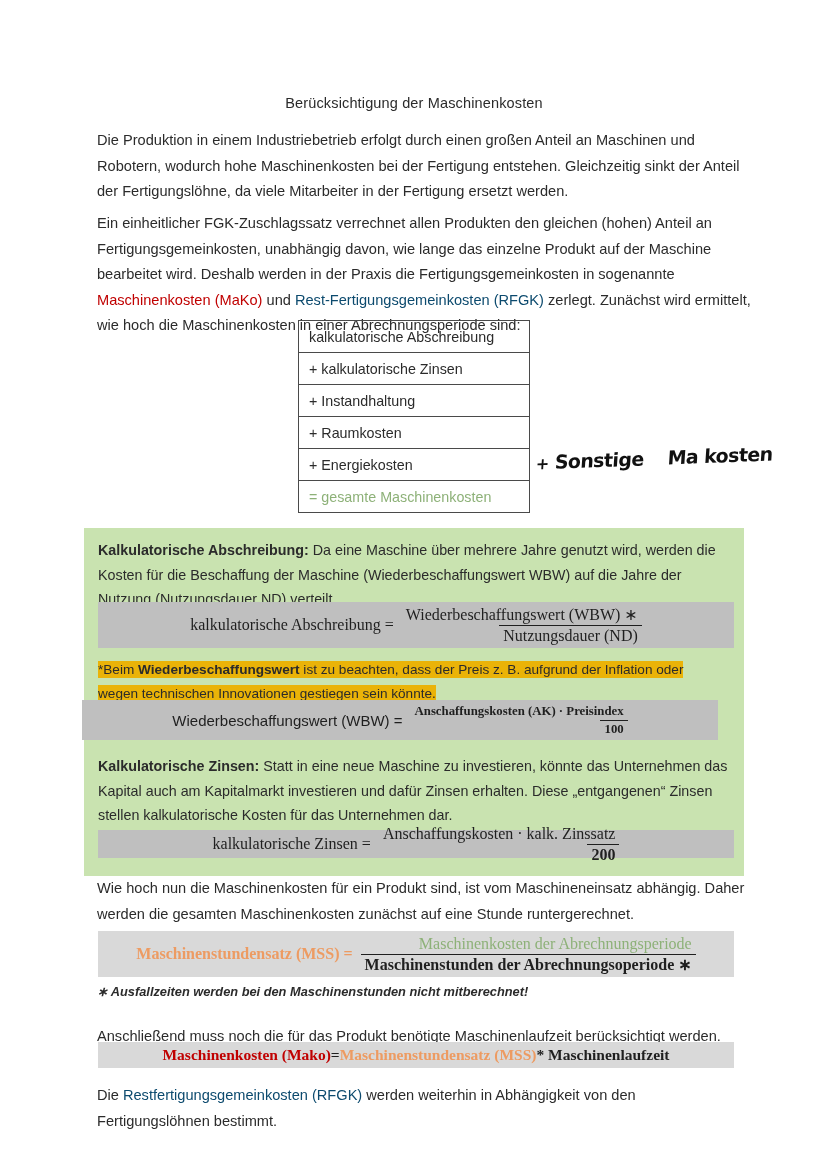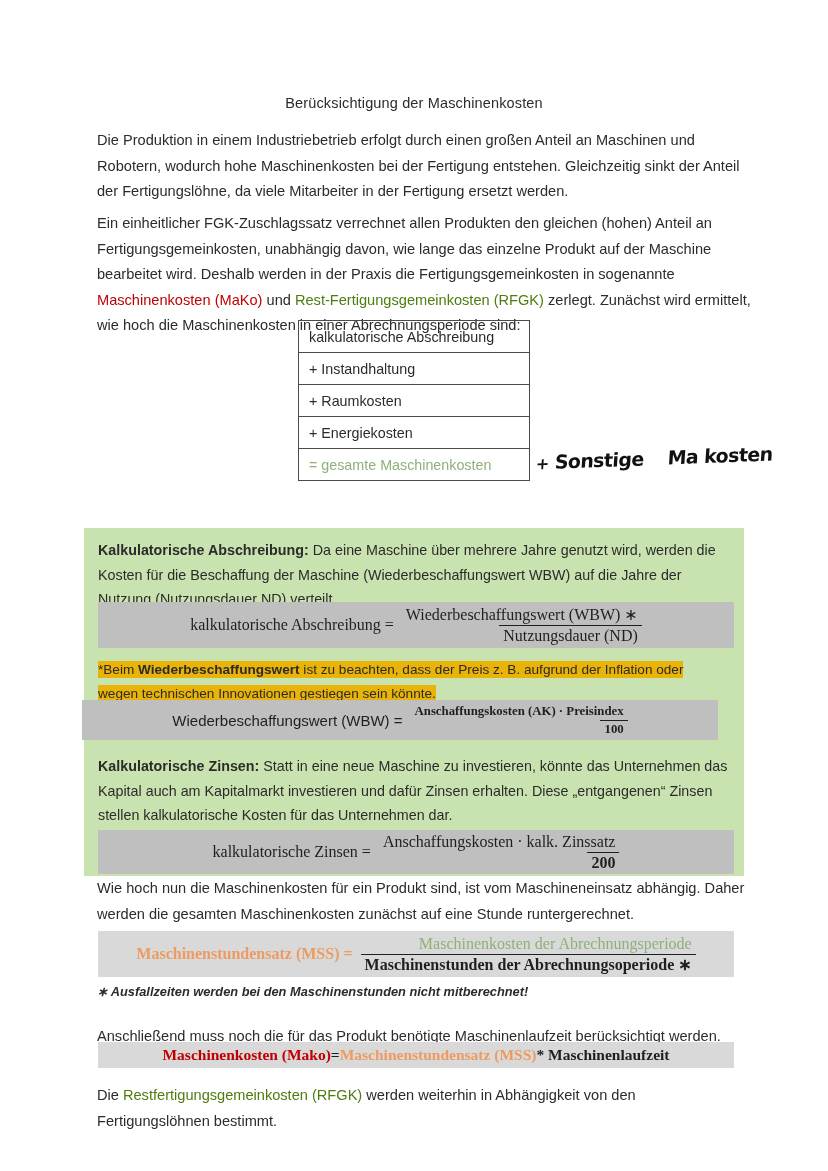--- a/index.html
+++ b/index.html
@@ -42,21 +42,21 @@
     color: #2b2b2b;
   }
 
   .p1 { top: 128px; }
   .p2 { top: 211px; }
   .p-wiehoch { top: 876px; }
   .p-anschliessend { top: 1024px; }
   .p-rest { top: 1083px; }
 
   .red { color: #c00000; }
-  .blue { color: #4d7c0f; }
+  .blue { color: #0c4a6e; }
   .orange { color: #ed9b62; }
 
   
   .cost-table {
     position: absolute;
     left: 298px;
     top: 320px;
     width: 232px;
     border: 1.3px solid #4a4a4a;
     border-bottom: none;
@@ -130,21 +130,21 @@
     position: absolute;
     background: #bfbfbf;
     display: flex;
     align-items: center;
     justify-content: center;
     font-family: "Liberation Serif", serif;
     color: #1f1f1f;
   }
   .fbox.f1 { left: 98px;  top: 602px; width: 636px; height: 46px; }
   .fbox.f2 { left: 82px;  top: 700px; width: 636px; height: 40px; }
-  .fbox.f3 { left: 98px;  top: 830px; width: 636px; height: 44px; }
+  .fbox.f3 { left: 98px;  top: 830px; width: 636px; height: 28px; }
   .fbox.f4 {
     left: 98px; top: 931px; width: 636px; height: 46px;
     background: #d9d9d9;
   }
   .fbox.f5 {
     left: 98px; top: 1042px; width: 636px; height: 26px;
     background: #d9d9d9;
     font-family: "Liberation Serif", serif;
     font-weight: bold;
     font-size: 15.5px;
@@ -201,20 +201,21 @@
   <div class="para p1">
     <span>Die Produktion in einem Industriebetrieb erfolgt durch einen großen Anteil an Maschinen und Robotern, wodurch hohe Maschinenkosten bei der Fertigung entstehen. Gleichzeitig sinkt der Anteil der Fertigungslöhne, da viele Mitarbeiter in der Fertigung ersetzt werden.</span>
   </div>
 
   <div class="para p2">
     <span>Ein einheitlicher FGK-Zuschlagssatz verrechnet allen Produkten den gleichen (hohen) Anteil an Fertigungsgemeinkosten, unabhängig davon, wie lange das einzelne Produkt auf der Maschine bearbeitet wird. Deshalb werden in der Praxis die Fertigungsgemeinkosten in sogenannte </span><span class="red">Maschinenkosten (MaKo)</span><span> und </span><span class="blue">Rest-Fertigungsgemeinkosten (RFGK)</span><span> zerlegt. Zunächst wird ermittelt, wie hoch die Maschinenkosten in einer Abrechnungsperiode sind:</span>
   </div>
 
   <div class="cost-table">
     <div class="cost-row">kalkulatorische Abschreibung</div>
+    <div class="cost-row">+ kalkulatorische Zinsen</div>
     <div class="cost-row">+ Instandhaltung</div>
     <div class="cost-row">+ Raumkosten</div>
     <div class="cost-row">+ Energiekosten</div>
     <div class="cost-row total">= gesamte Maschinenkosten</div>
   </div>
 
   <div class="handwriting">
     <span class="hw-plus">+</span>
     <span>Sonstige</span>
     <span class="hw-gap"></span>

